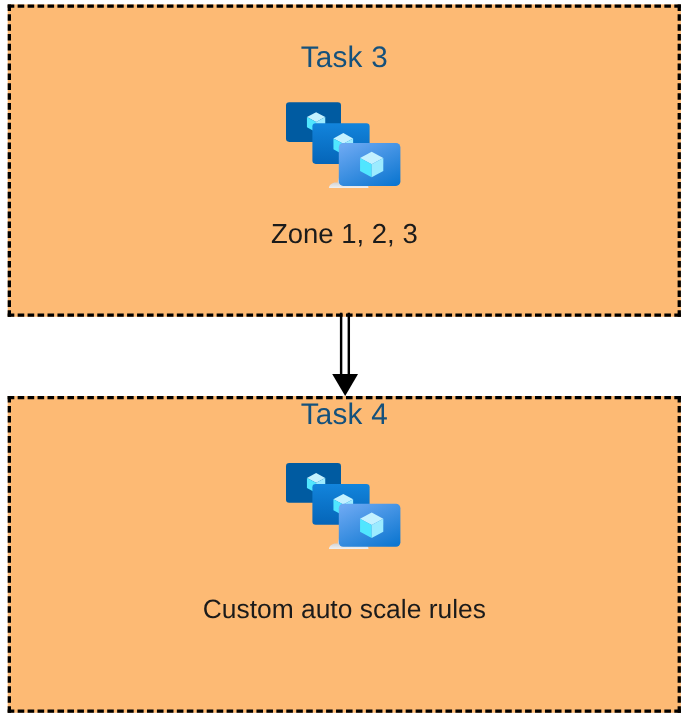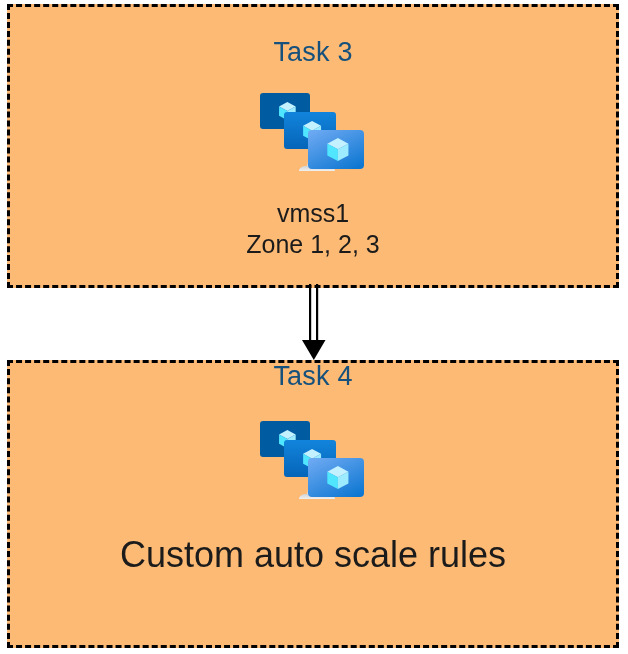--- a/index.html
+++ b/index.html
@@ -47,21 +47,21 @@
   #task-box-2 .task-title { }
 
   .caption {
     color: #1b1b1b;
     font-size: 25px;
     line-height: 31px;
     text-align: center;
     width: 100%;
     font-weight: 400;
   }
-  .caption.big { font-size: 36px; line-height: 34px; }
+  .caption.big { font-size: 24px; line-height: 34px; }
 
   
   .vmss-icon {
     position: relative;
     width: 110px;
     height: 96px;
   }
   #task-box-1 .vmss-icon { margin-top: 22px; margin-bottom: 14px; }
   #task-box-2 .vmss-icon { margin-top: 26px; margin-bottom: 26px; }
 
@@ -126,21 +126,20 @@
 
         <rect x="50" y="42" width="56" height="39" rx="4" fill="url(#gFrontA)"></rect>
         <g transform="translate(68,50) scale(0.66)">
           <path d="M18 0 L34 8.6 L18 17.2 L2 8.6 Z" fill="#C3F1FF"></path>
           <path d="M2 8.6 L18 17.2 L18 35 L2 26.4 Z" fill="#50E6FF"></path>
           <path d="M34 8.6 L18 17.2 L18 35 L34 26.4 Z" fill="#9CEBFF"></path>
         </g>
       </svg>
     </div>
 
-    <div class="caption">vmss1</div>
     <div class="caption">Zone 1, 2, 3</div>
   </div>
 
   <div id="connector">
     <svg width="36" height="80" viewBox="0 0 36 80" xmlns="http://www.w3.org/2000/svg">
 
       <rect x="13" y="0" width="2.2" height="58" fill="#000000"></rect>
       <rect x="20" y="0" width="2.2" height="58" fill="#000000"></rect>
 
       <path d="M6 56 L29.5 56 L17.8 76 Z" fill="#000000"></path>

